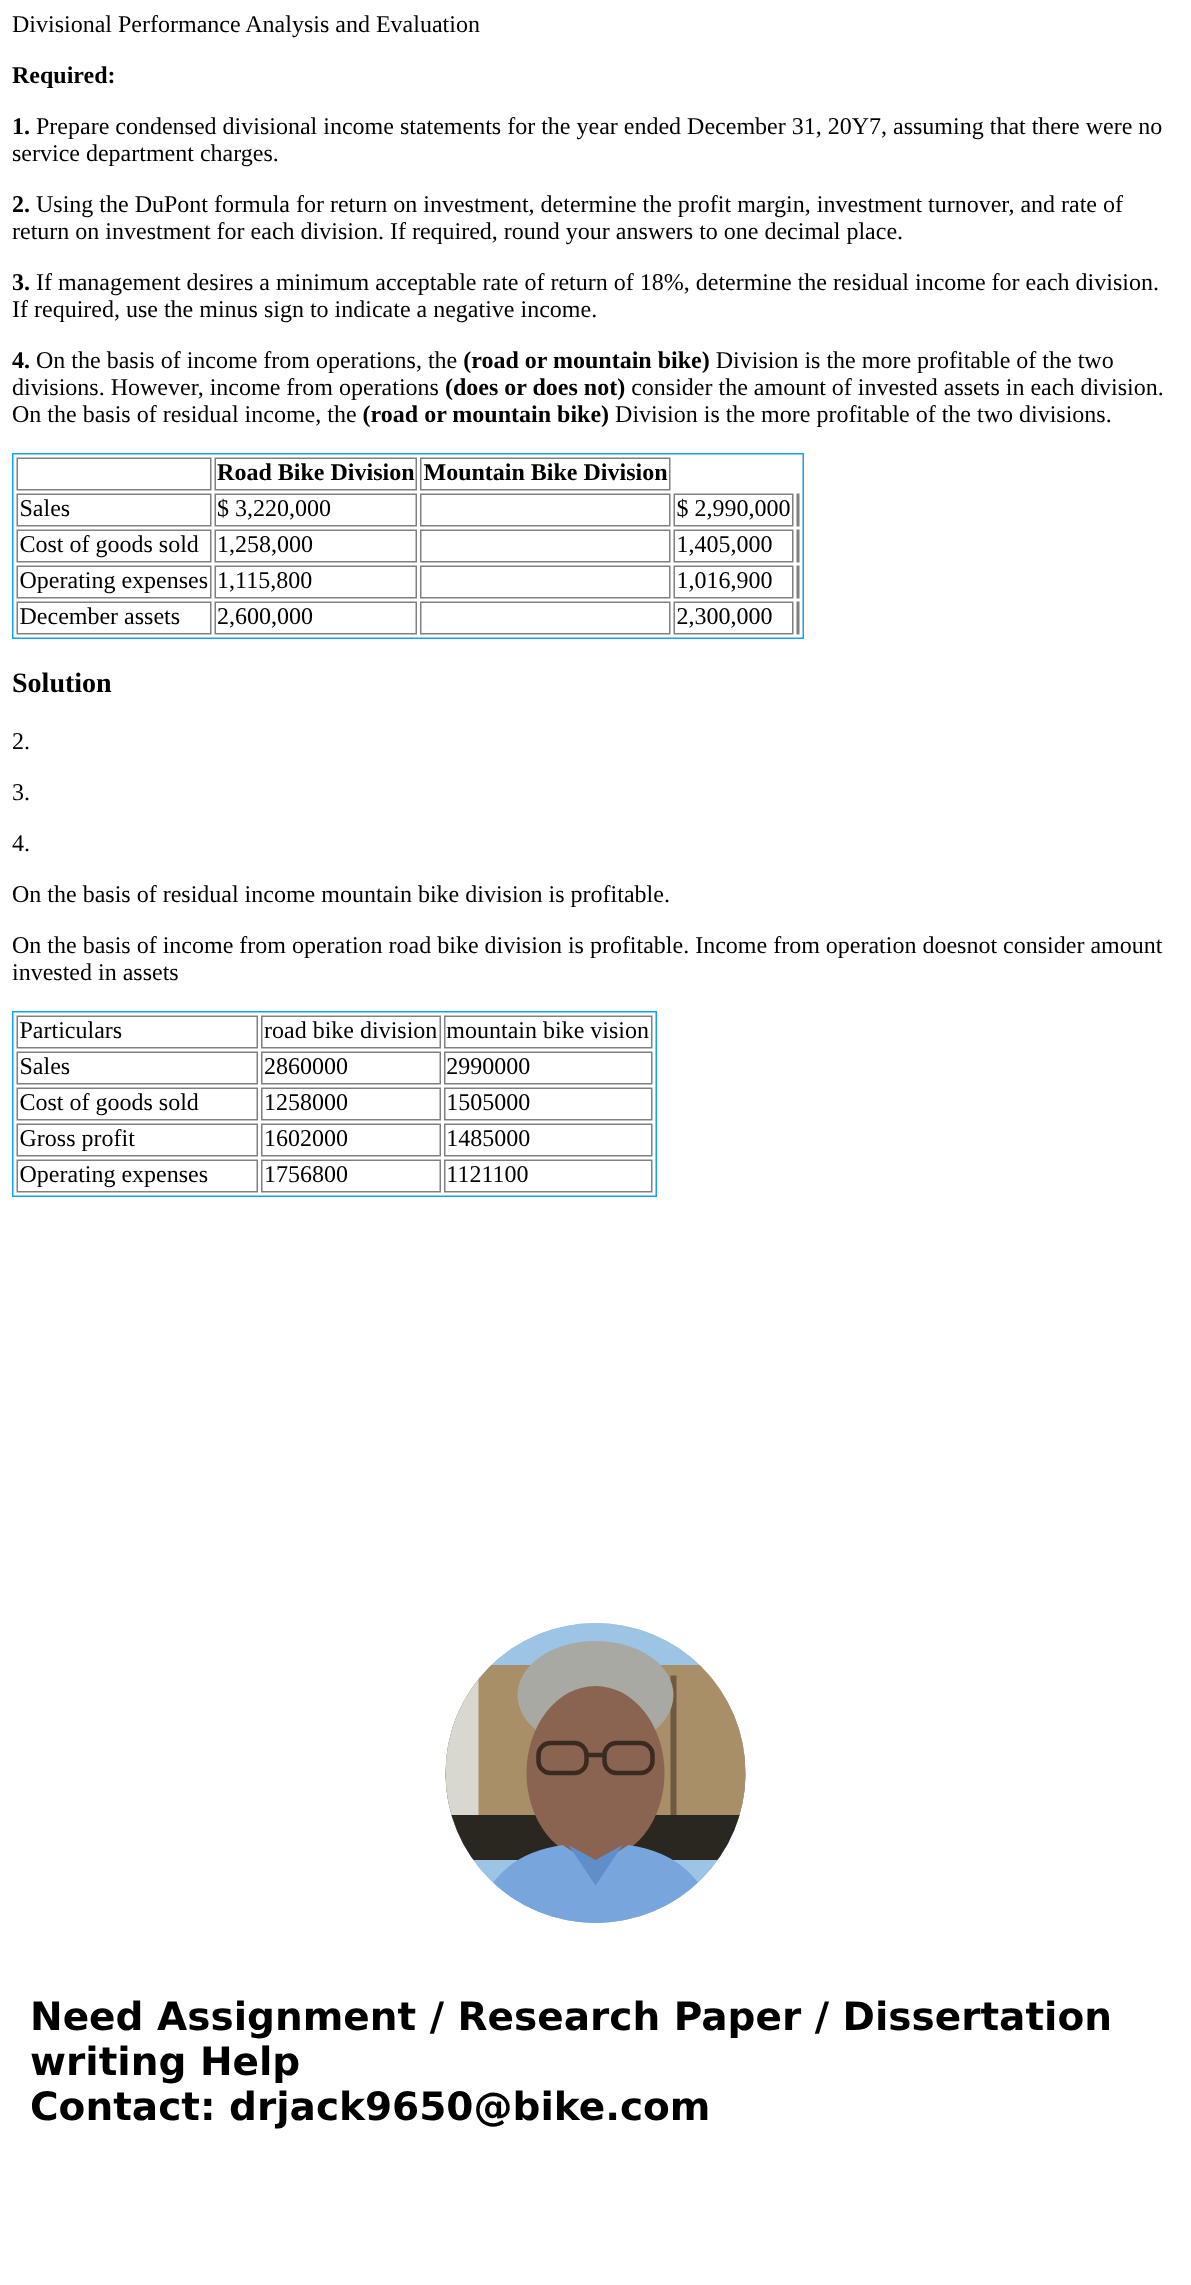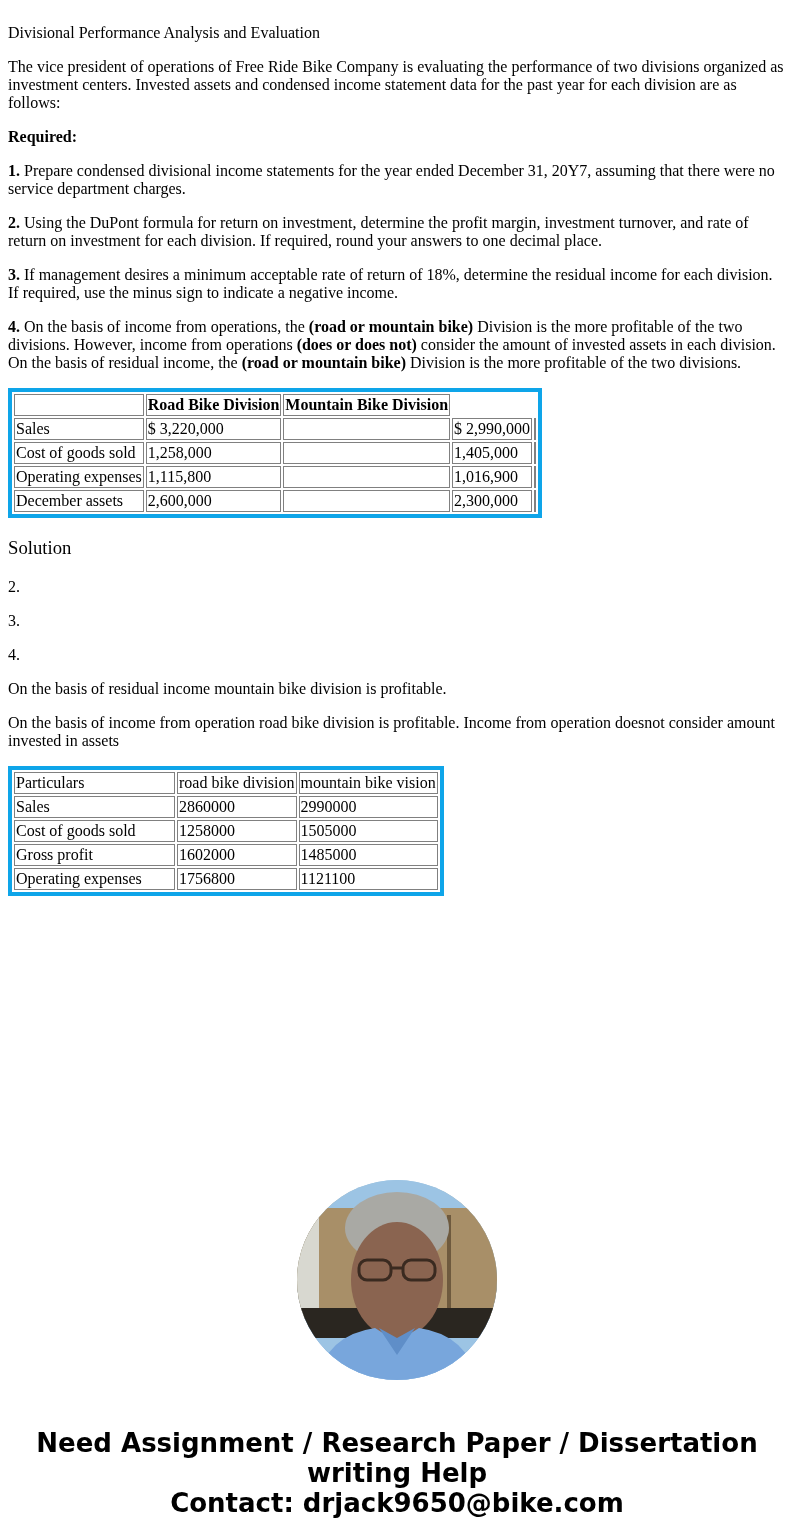--- a/index.html
+++ b/index.html
@@ -3,25 +3,25 @@
   <meta charset="utf-8">
   <style>
     html, body { margin: 0; padding: 0; background: #ffffff; }
     body {
       width: 794px;
       font-family: "Liberation Serif", serif;
       font-size: 16px;
       color: #000;
       line-height: 18px;
     }
-    .page { padding: 24px 8px 0 8px; }
+    .page { padding: 8px 8px 0 8px; }
     p { margin: 0 0 16px 0; }
     .title { margin-bottom: 16px; }
     table.data {
-      border: 4px solid #0ea5e9;
+      border: 1px solid #0ea5e9;
       border-collapse: separate;
       border-spacing: 2px;
       margin-bottom: 8px;
       font-family: "Liberation Serif", serif;
       font-size: 16px;
     }
     table.data td, table.data th {
       border: 1px solid #808080;
       padding: 1px 1px;
       text-align: left;
@@ -30,48 +30,46 @@
       line-height: 18px;
     }
     table.data th { font-weight: bold; }
     table.t1 { margin-top: 0; }
     table.t1 .c0 { width: 124px; }
     table.t1 .c1 { width: 130px; }
     table.t1 .c2 { width: 160px; }
     table.t1 .c3 { width: 74px; }
     table.t1 .c4 { width: 0px; padding: 1px 0; }
     table.t1 th.empty-head { border: none; }
-    h3 { font-size: 18.7px; font-weight: normal; margin: 20px 0 20px 0; line-height: 20px; }
+    h3 { font-size: 18.7px; font-weight: bold; margin: 20px 0 20px 0; line-height: 20px; }
     table.t2 .c0 { width: 157px; }
     table.t2 .c1 { width: 114px; }
     table.t2 .c2 { width: 134px; margin-left: 44px; }
     .spacer { height: 276px; }
     .avatar-wrap { display: flex; justify-content: center; }
     .avatar {
       width: 200px; height: 200px; border-radius: 50%;
       overflow: hidden; position: relative;
       background: linear-gradient(180deg, #9cc4e4 0%, #b8a07a 18%, #9c8660 45%, #2a2620 60%, #6e9ed8 75%, #7aa8e0 100%);
     }
     .avatar svg { width: 200px; height: 200px; display: block; }
     .promo {
       margin-top: 48px;
-      text-align: center;
       font-family: "DejaVu Sans", sans-serif;
       font-weight: bold;
       font-size: 26px;
       line-height: 30px;
       padding: 0 20px;
     }
   </style>
 </head>
 <body>
 
 <div class="page">
   <p class="title">Divisional Performance Analysis and Evaluation</p>
-  <p>The vice president of operations of Free Ride Bike Company is evaluating the performance of two divisions organized as investment centers. Invested assets and condensed income statement data for the past year for each division are as follows:</p>
   <p><b>Required:</b></p>
 
   <p><b>1.</b><span> Prepare condensed divisional income statements for the year ended December 31, 20Y7, assuming that there were no service department charges.</span></p>
   <p><b>2.</b><span> Using the DuPont formula for return on investment, determine the profit margin, investment turnover, and rate of return on investment for each division. If required, round your answers to one decimal place.</span></p>
   <p><b>3.</b><span> If management desires a minimum acceptable rate of return of 18%, determine the residual income for each division. If required, use the minus sign to indicate a negative income.</span></p>
   <p><b>4.</b><span> On the basis of income from operations, the </span><b>(road or mountain bike)</b><span> Division is the more profitable of the two divisions. However, income from operations </span><b>(does or does not)</b><span> consider the amount of invested assets in each division. On the basis of residual income, the </span><b>(road or mountain bike)</b><span> Division is the more profitable of the two divisions.</span></p>
 
   <table class="data t1">
     <tbody>
         <tr>

